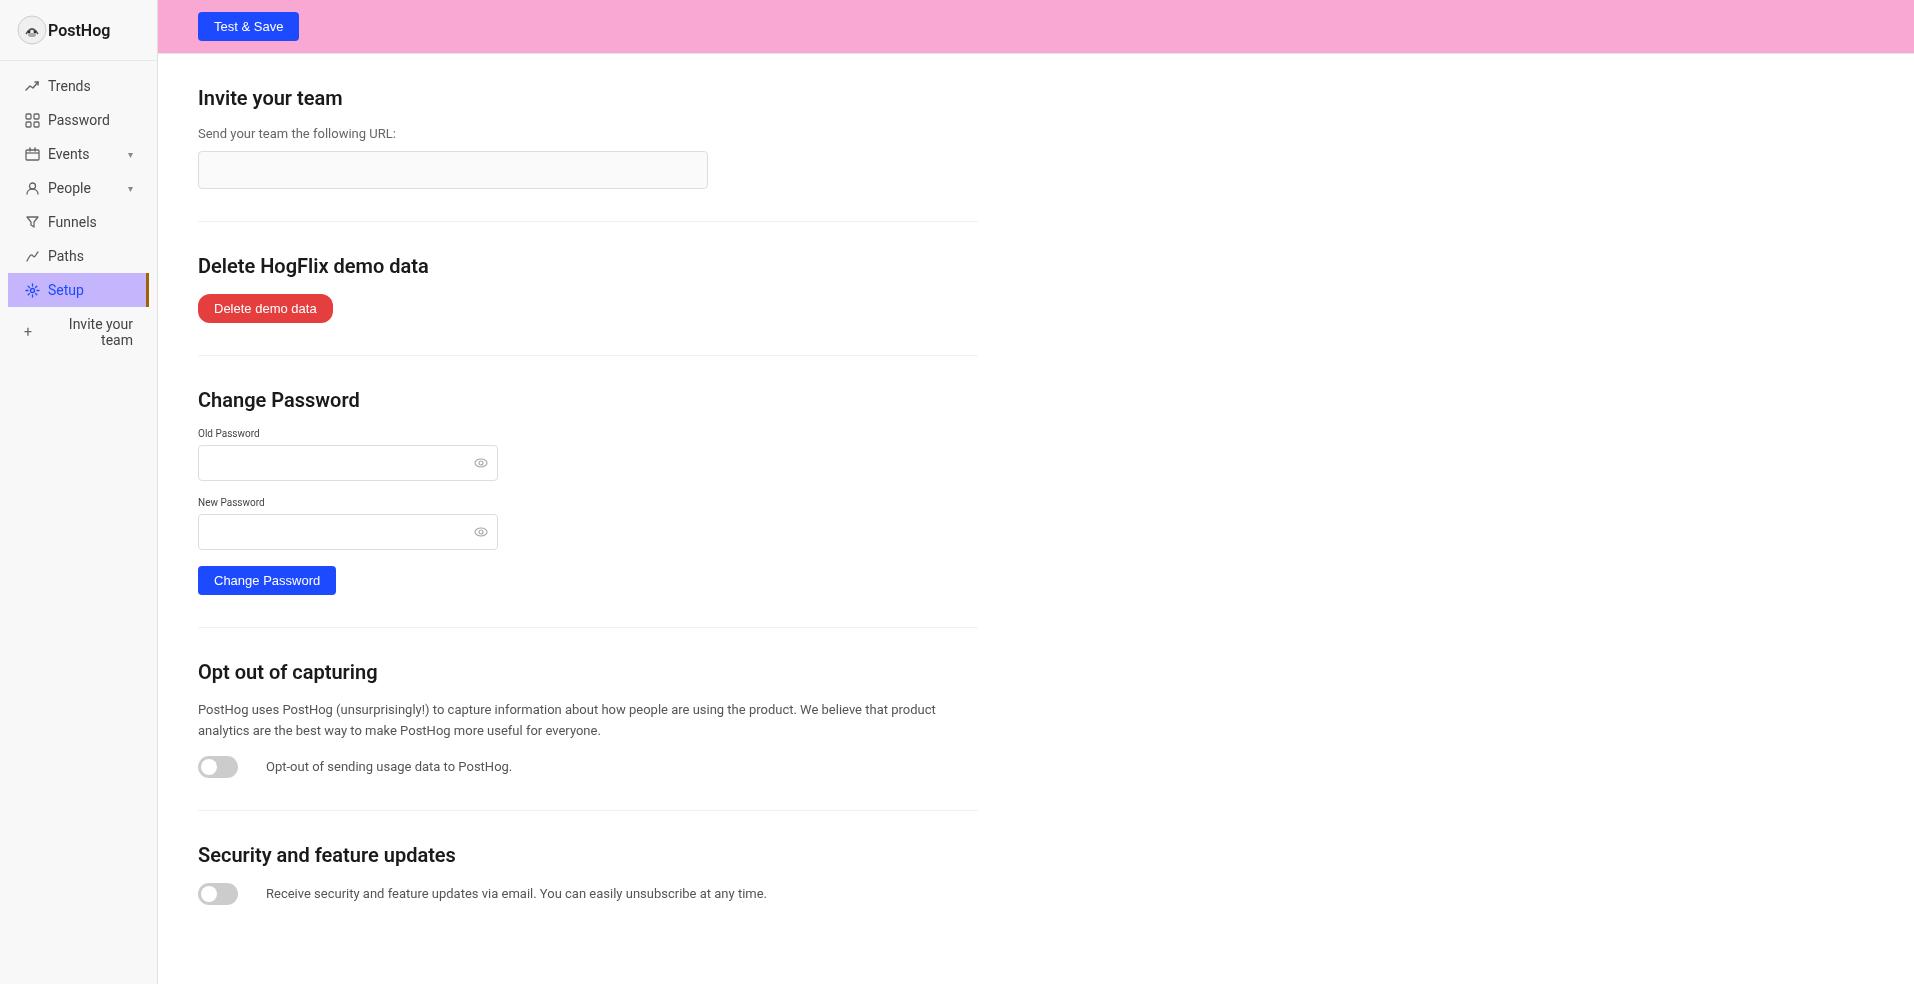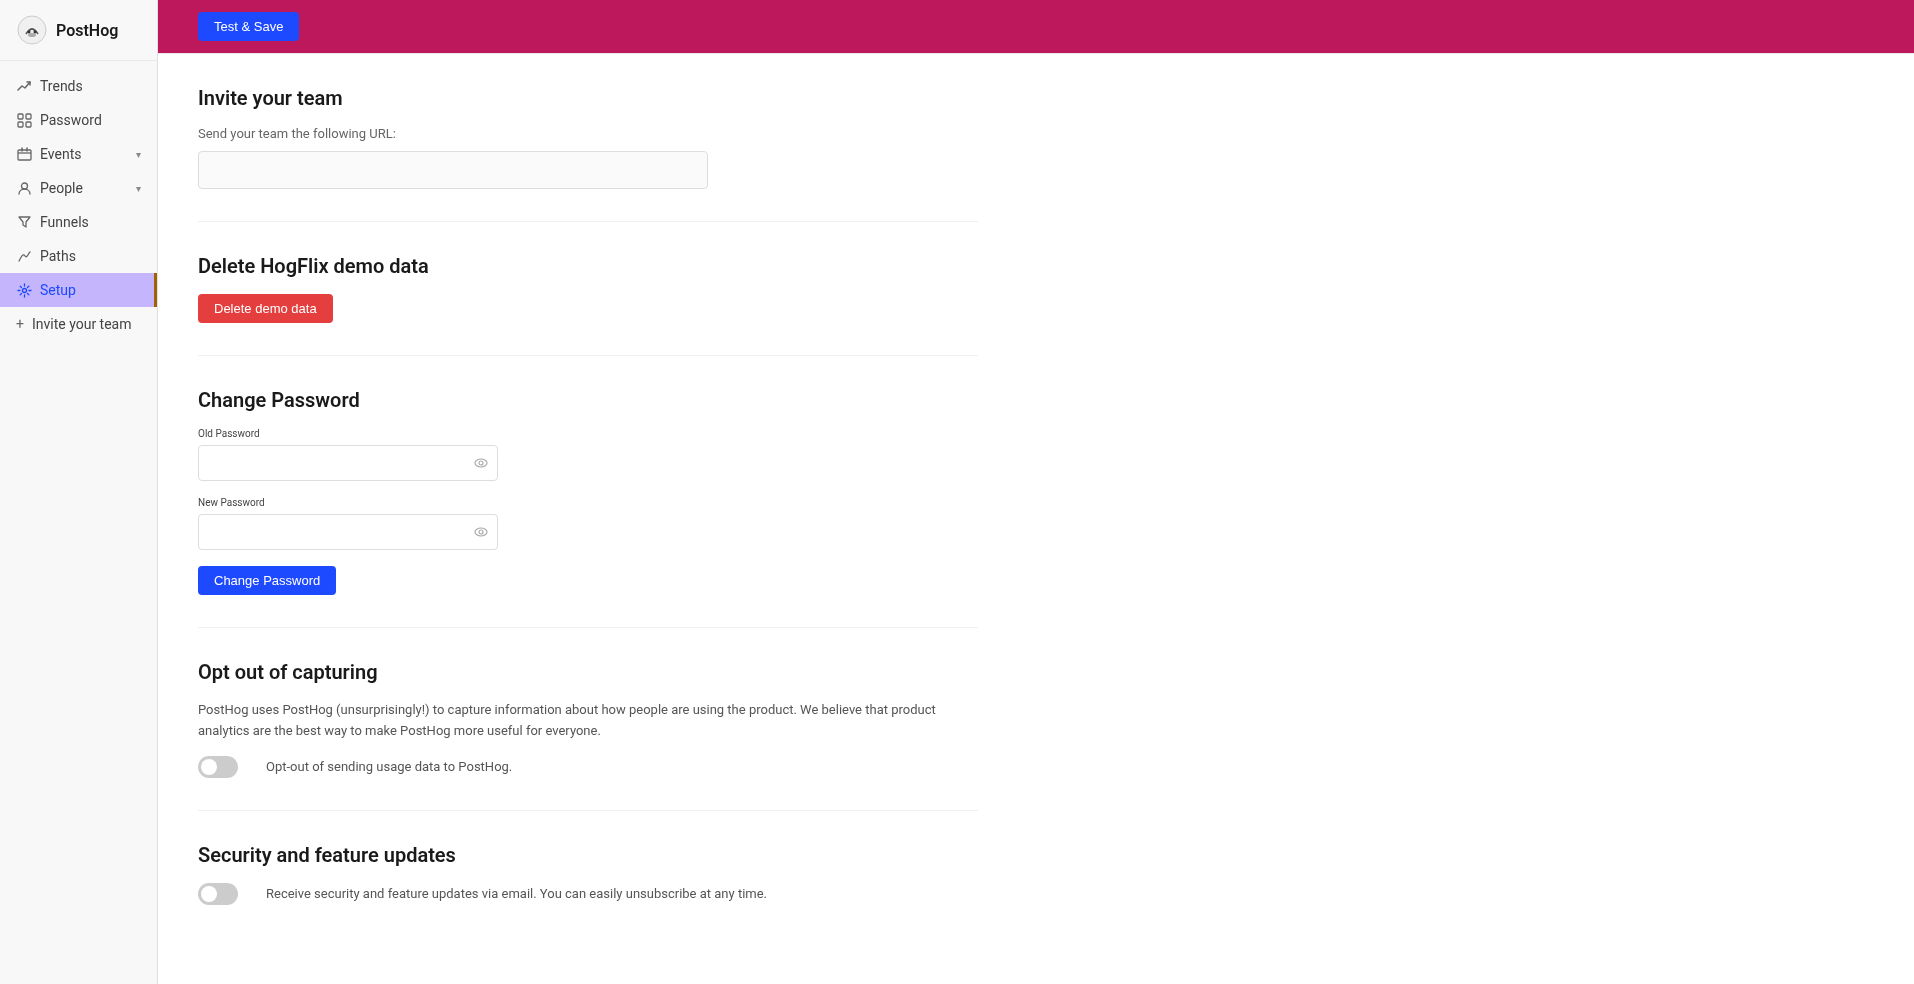--- a/index.html
+++ b/index.html
@@ -12,35 +12,35 @@
       border-right: 1px solid #e0e0e0;
       display: flex;
       flex-direction: column;
       height: 100vh;
       flex-shrink: 0;
     }
     .sidebar-logo {
       display: flex;
       align-items: center;
       padding: 14px 16px;
-      gap: 8px;
+      gap: 0;
       border-bottom: 1px solid #e8e8e8;
     }
     .logo-icon {
       width: 32px;
       height: 32px;
     }
     .sidebar-logo-text {
       font-size: 16px;
       font-weight: 600;
       color: #1a1a1a;
     }
     .sidebar-nav {
       flex: 1;
-      padding: 8px 0;
+      padding: 8px 8px;
       text-align: right;
     }
     .nav-item {
       display: flex;
       align-items: center;
       padding: 9px 16px;
       gap: 8px;
       cursor: pointer;
       font-size: 14px;
       color: #444;
@@ -83,42 +83,42 @@
     }
     .main-inner {
       max-width: 860px;
       padding: 0 40px 60px 40px;
     }
 
     
     .top-bar {
       padding: 12px 40px;
       border-bottom: 1px solid #e8e8e8;
-      background: #be185d;
+      background: #f9a8d4;
       position: sticky;
       top: 0;
       z-index: 10;
     }
 
     .btn-primary {
       background: #1d4aff;
       color: #fff;
       border: none;
       border-radius: 4px;
       padding: 7px 16px;
       font-size: 13px;
       font-weight: 500;
       cursor: pointer;
     }
 
     .btn-danger {
       background: #e53e3e;
       color: #fff;
       border: none;
-      border-radius: 4px;
+      border-radius: 12px;
       padding: 7px 16px;
       font-size: 13px;
       font-weight: 500;
       cursor: pointer;
     }
 
     .section {
       padding: 32px 0;
       border-bottom: 1px solid #f0f0f0;
     }

